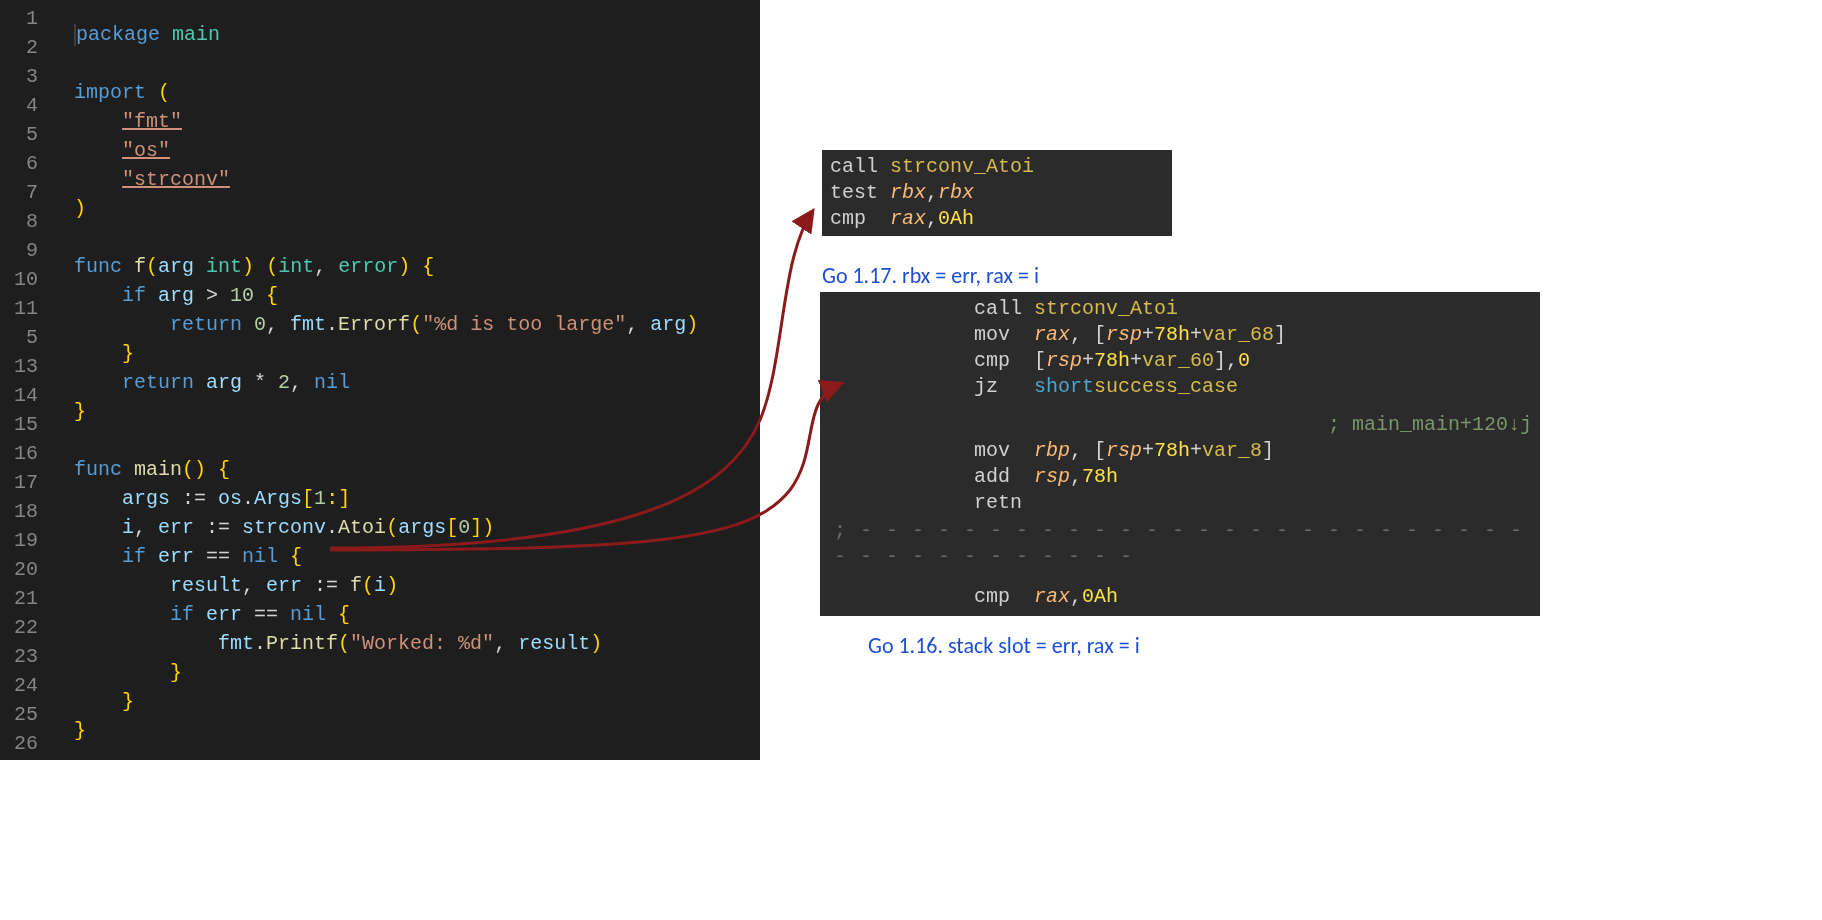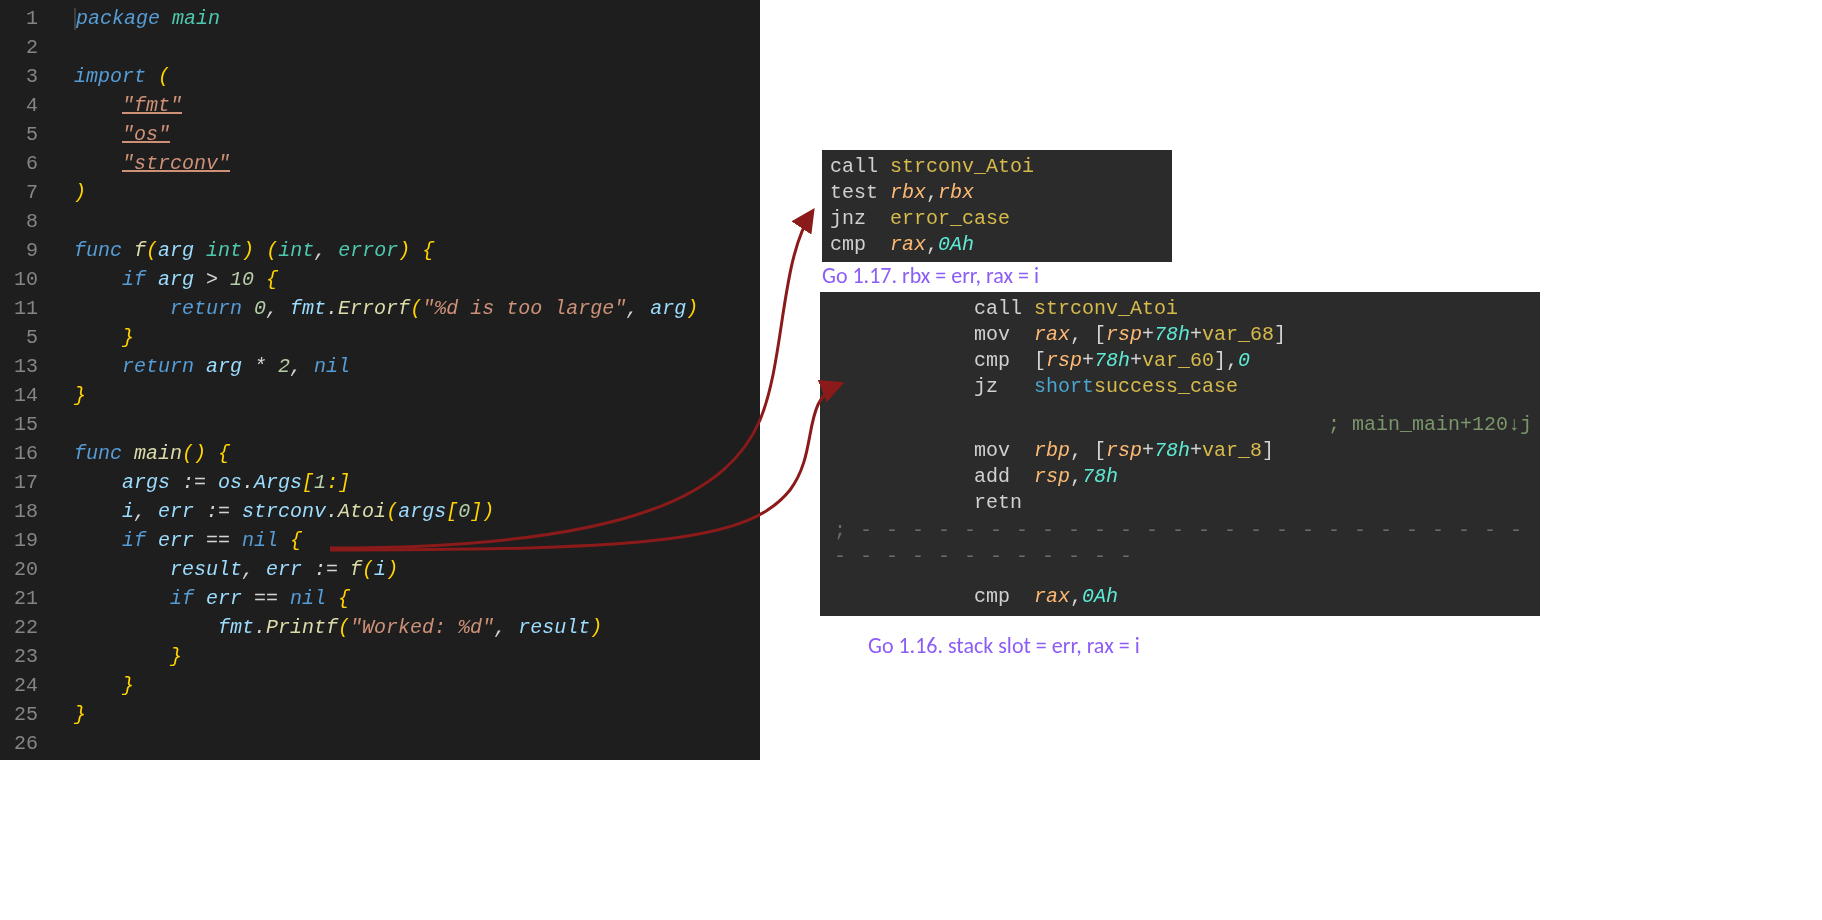--- a/index.html
+++ b/index.html
@@ -25,25 +25,24 @@
   .gutter {
     width: 52px;
     padding-top: 4px;
     text-align: right;
     color: #858585;
     user-select: none;
   }
   .gutter div { padding-right: 14px; height: 29px; }
   .code {
     flex: 1;
-    padding-top: 4px;
+    padding-top: 20px;
     padding-left: 22px;
     white-space: pre;
     position: relative;
-    font-style: italic;
   }
   .code-line { height: 29px; }
   .cursor {
     background: rgba(130,130,130,0.35);
     display: inline-block;
     width: 2px;
     height: 22px;
     vertical-align: text-bottom;
   }
   
@@ -76,32 +75,32 @@
     background: #2b2b2b;
     color: #d4d4d4;
     font-size: 20px;
     line-height: 26px;
     padding: 4px 8px 6px 14px;
   }
   .asm-row { display:flex; }
   .mn2{ color:#d0d0d0; width:60px; display:inline-block;}
   .reg { color:#fdba74;font-style:italic; }
   .lbl { color:#d7ba4c; }
-  .hx  { color:#5eead4;font-style:italic; }
+  .hx  { color:#fde047; }
   .cmt { color:#7a956b; }
   .labelline { color:#b48154; }
   .asm-indent { padding-left: 140px; }
   .asm-dashline { color:#6b6b6b; letter-spacing:1px; margin:2px 0;}
   .blue { color:#4aa6d0; }
 
   .caption {
     position: absolute;
     font-family: "Segoe UI", Calibri, Arial, sans-serif;
     font-size: 22px;
-    color: #8b5cf6;
+    color: #1d4ed8;
   }
   .cap1 { top: 262px; left: 822px; }
   .cap2 { top: 632px; left: 868px; }
 
   
   svg.arrows {
     position: absolute;
     top: 0;
     left: 0;
     pointer-events: none;
@@ -149,25 +148,20 @@
       <span class="lbl">strconv_Atoi</span>
     </div>
     <div class="asm-row">
       <span class="mn2">test</span>
       <span>    </span>
       <span class="reg">rbx</span>
       <span>, </span>
       <span class="reg">rbx</span>
     </div>
     <div class="asm-row">
-      <span class="mn2">jnz</span>
-      <span>     </span>
-      <span class="lbl">error_case</span>
-    </div>
-    <div class="asm-row">
       <span class="mn2">cmp</span>
       <span>     </span>
       <span class="reg">rax</span>
       <span>, </span>
       <span class="hx">0Ah</span>
     </div>
   </div>
 <div class="caption cap1">Go 1.17. rbx = err, rax = i</div>
 
 <div class="asm-large" id="asmLarge">

